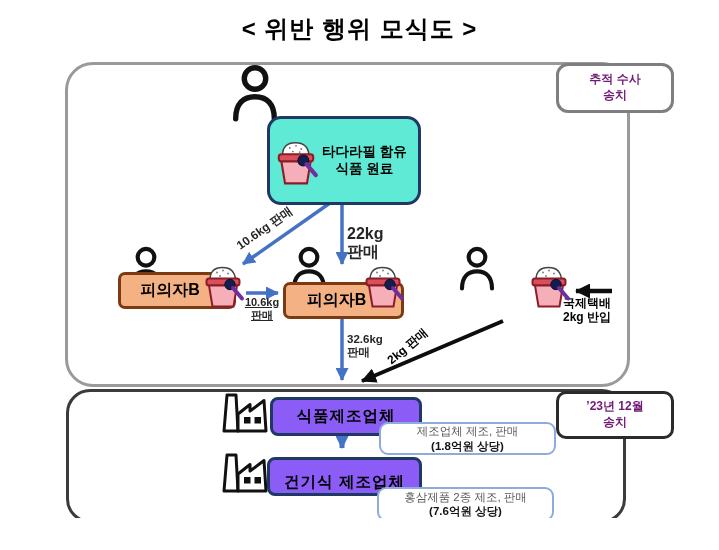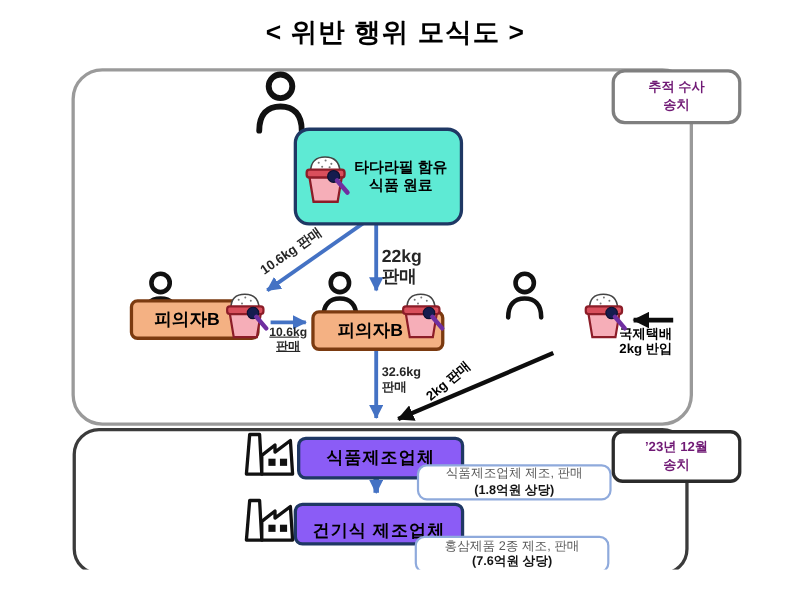--- a/index.html
+++ b/index.html
@@ -204,21 +204,21 @@
     <path d="M6 3 L15 3 L17 39 L3 39 Z" fill="#ffffff" stroke="#111" stroke-width="3" stroke-linejoin="round"></path>
     <path d="M17 22 L29 12.5 L29 19 L43 8.5 L45 39 L17 39 Z" fill="#ffffff" stroke="#111" stroke-width="3" stroke-linejoin="round"></path>
     <rect x="23" y="25" width="6.5" height="6.5" fill="#111"></rect>
     <rect x="33.5" y="25" width="6.5" height="6.5" fill="#111"></rect>
   </svg>
 
   <div class="abs manu-box manu-1">
     <span>식품제조업체</span>
   </div>
   <div class="abs note-box note-1">
-    <div class="note-line1">식품제조업체 제조, 판매</div>
+    <div class="note-line1">제조업체 제조, 판매</div>
     <div class="note-line2">(1.8억원 상당)</div>
   </div>
   <div class="abs manu-box manu-2">
     <span>건기식 제조업체</span>
   </div>
   <div class="abs note-box note-2">
     <div class="note-line1">홍삼제품 2종 제조, 판매</div>
     <div class="note-line2">(7.6억원 상당)</div>
   </div>
 

